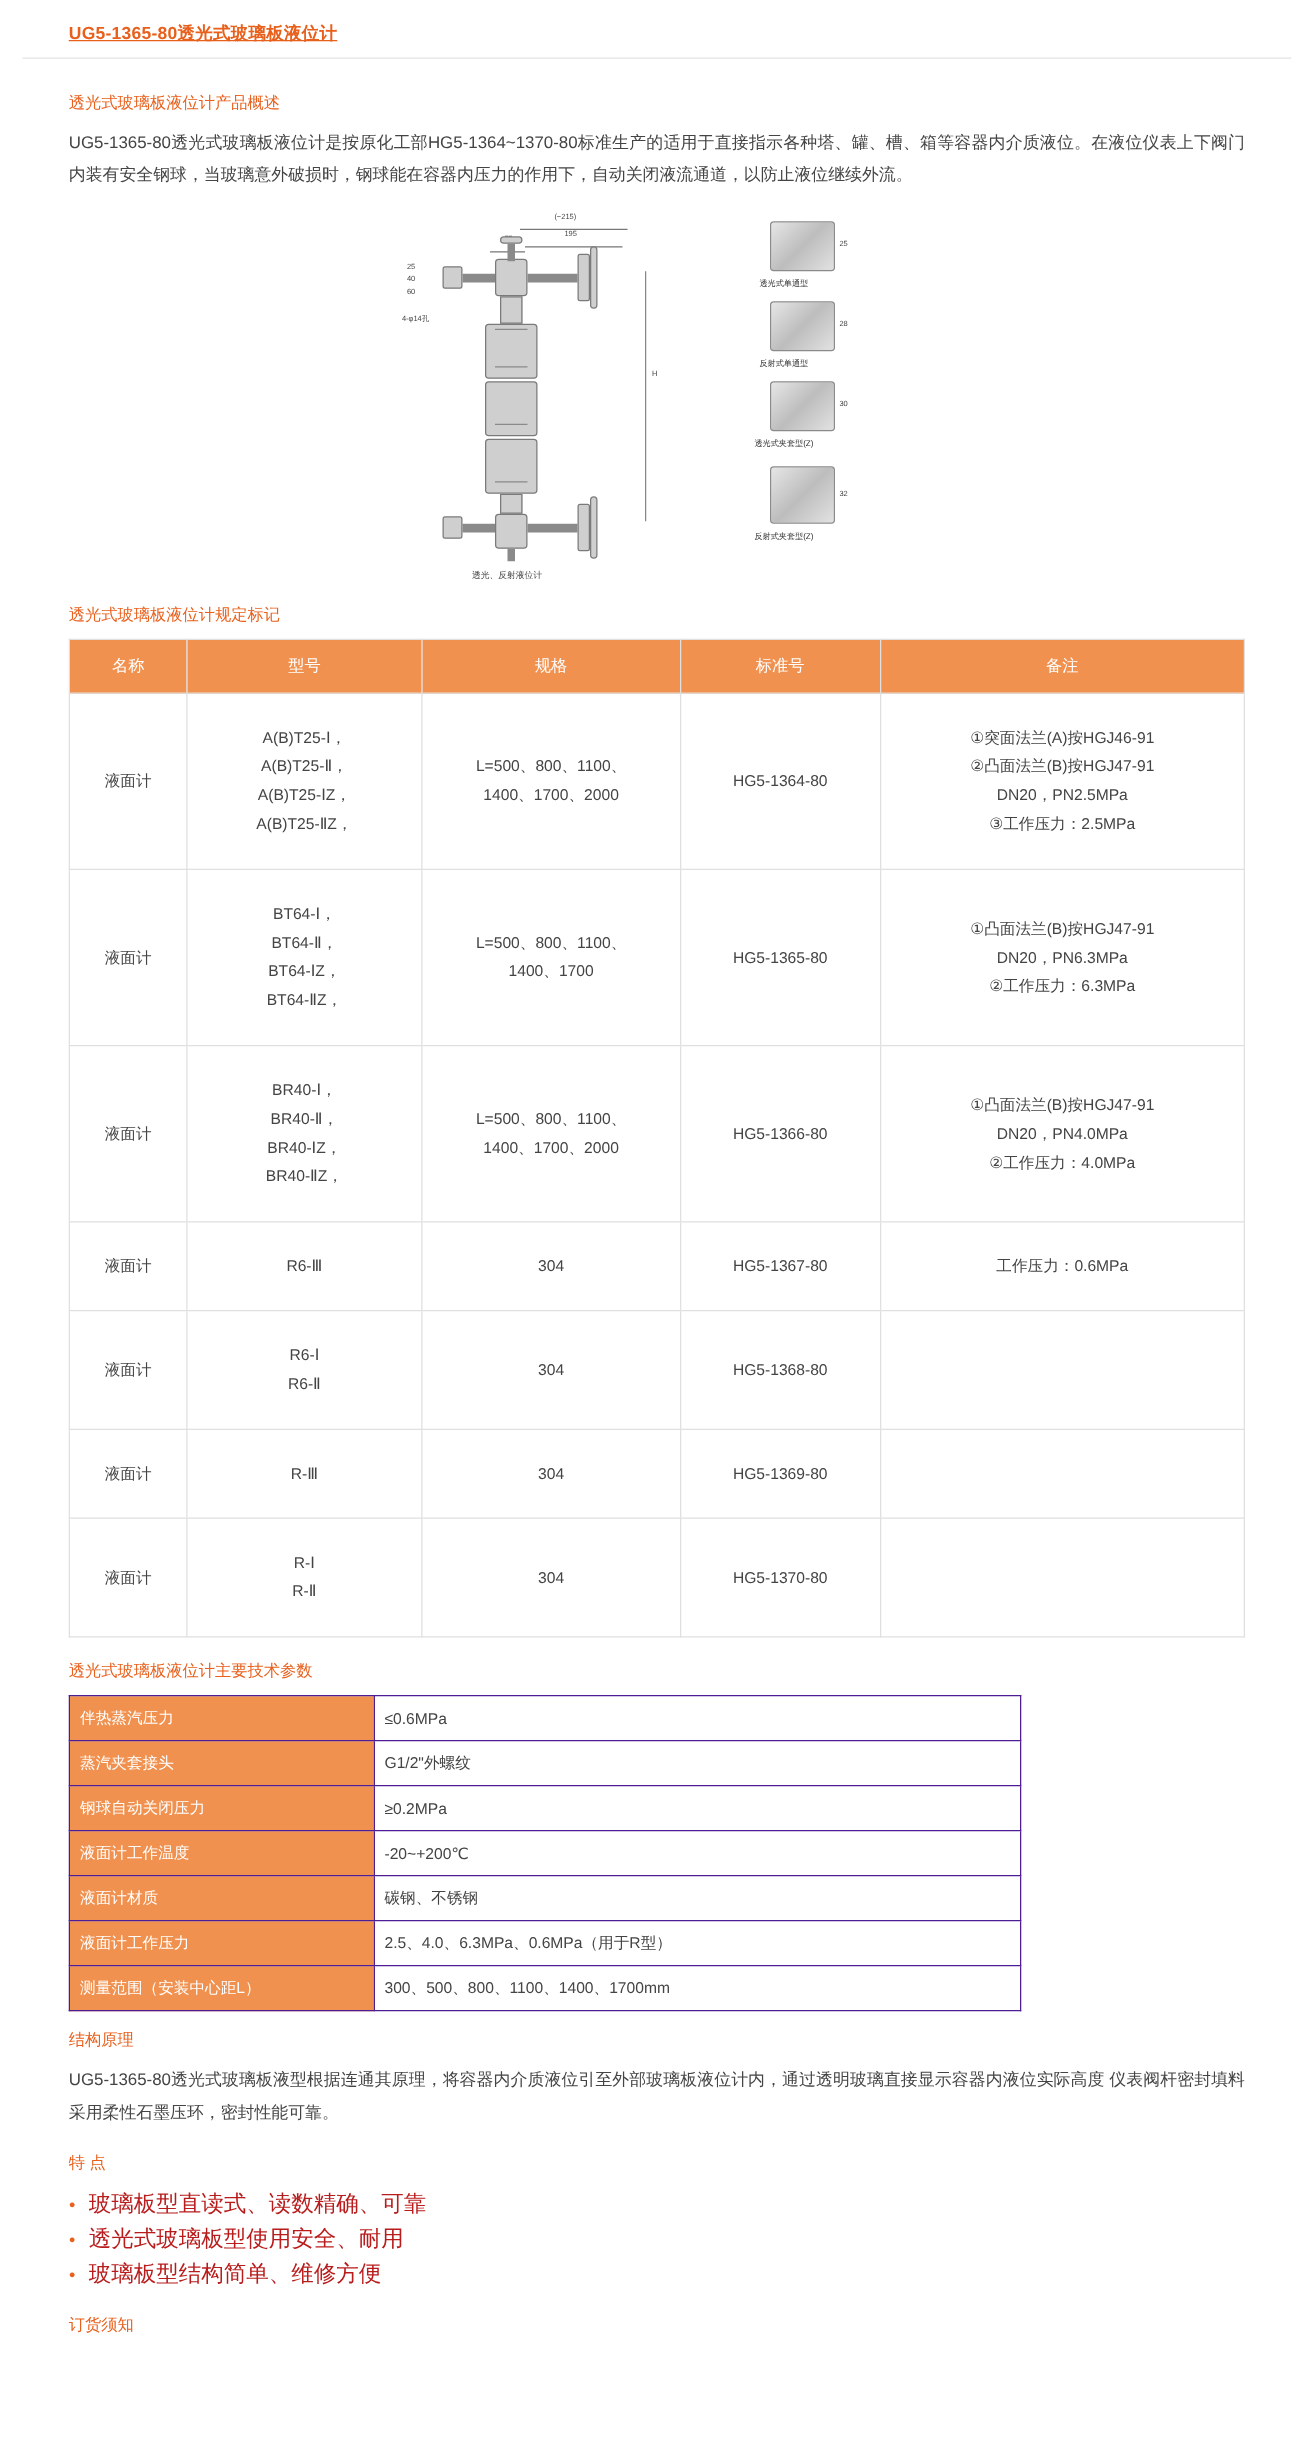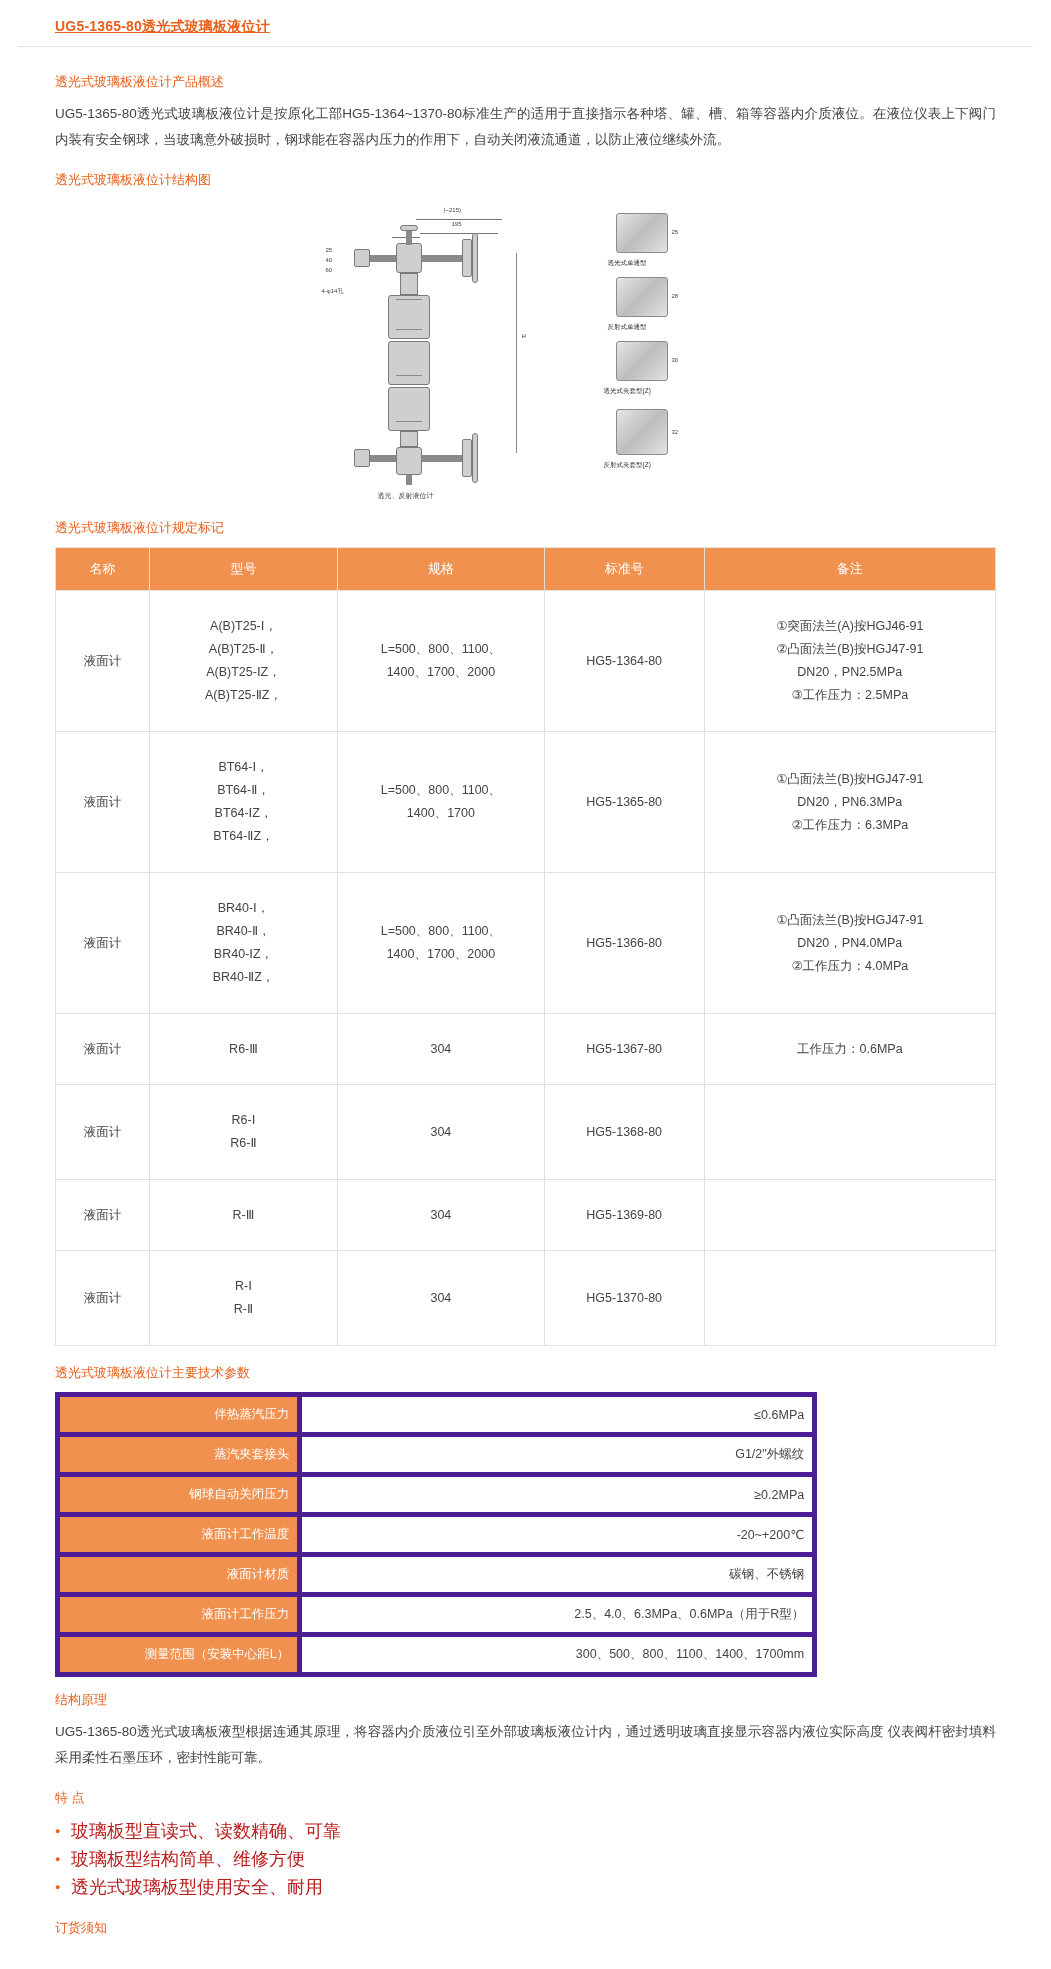--- a/index.html
+++ b/index.html
@@ -119,23 +119,23 @@
   .cell-lines div { line-height: 23px; }
   .cell-note { text-align: center; }
   
   table.params {
     border-collapse: collapse;
     width: 81%;
     margin-top: 4px;
     font-size: 12.5px;
   }
   table.params td {
-    border: 5px solid #4c1d95;
+    border: 1px solid #4c1d95;
     padding: 9px 8px;
-    text-align: right;
+    text-align: left;
     color: #444;
   }
   table.params td.lab {
     background: #f0914f;
     color: #ffffff;
     width: 32%;
   }
   
   ul.dots {
     list-style: none;
@@ -179,21 +179,20 @@
   <div class="title-bar">
     <span class="doc-title">UG5-1365-80透光式玻璃板液位计</span>
   </div>
   <div class="rule"></div>
 
   <div class="content">
 
     <div class="sec-head">透光式玻璃板液位计产品概述</div>
     <div class="para">UG5-1365-80透光式玻璃板液位计是按原化工部HG5-1364~1370-80标准生产的适用于直接指示各种塔、罐、槽、箱等容器内介质液位。在液位仪表上下阀门内装有安全钢球，当玻璃意外破损时，钢球能在容器内压力的作用下，自动关闭液流通道，以防止液位继续外流。</div>
 
-    <div class="sec-head tight">透光式玻璃板液位计结构图</div>
 
     <div class="figure-wrap">
       <div class="figure">
 
         <div class="fig-label" style="left:128px; top:4px;">(~215)</div>
         <div class="fig-dim" style="left:100px; top:16px; width:86px;"></div>
         <div class="fig-label" style="left:136px; top:18px;">195</div>
         <div class="fig-dim" style="left:104px; top:30px; width:78px;"></div>
         <div class="fig-label" style="left:88px; top:22px;">75</div>
         <div class="fig-dim" style="left:76px; top:34px; width:28px;"></div>
@@ -401,21 +400,21 @@
         </tr>
       </tbody>
     </table>
 
     <div class="sec-head tight" style="margin-top:14px;">结构原理</div>
     <div class="para">UG5-1365-80透光式玻璃板液型根据连通其原理，将容器内介质液位引至外部玻璃板液位计内，通过透明玻璃直接显示容器内液位实际高度 仪表阀杆密封填料采用柔性石墨压环，密封性能可靠。</div>
 
     <div class="sec-head tight">特 点</div>
     <ul class="dots">
       <li>玻璃板型直读式、读数精确、可靠</li>
+      <li>透光式玻璃板型使用安全、耐用</li>
       <li>玻璃板型结构简单、维修方便</li>
-      <li>透光式玻璃板型使用安全、耐用</li>
     </ul>
 
     <div class="sec-head tight">订货须知</div>
 
     <div class="spacer"></div>
   </div>
 </div>
 
 </body></html>

